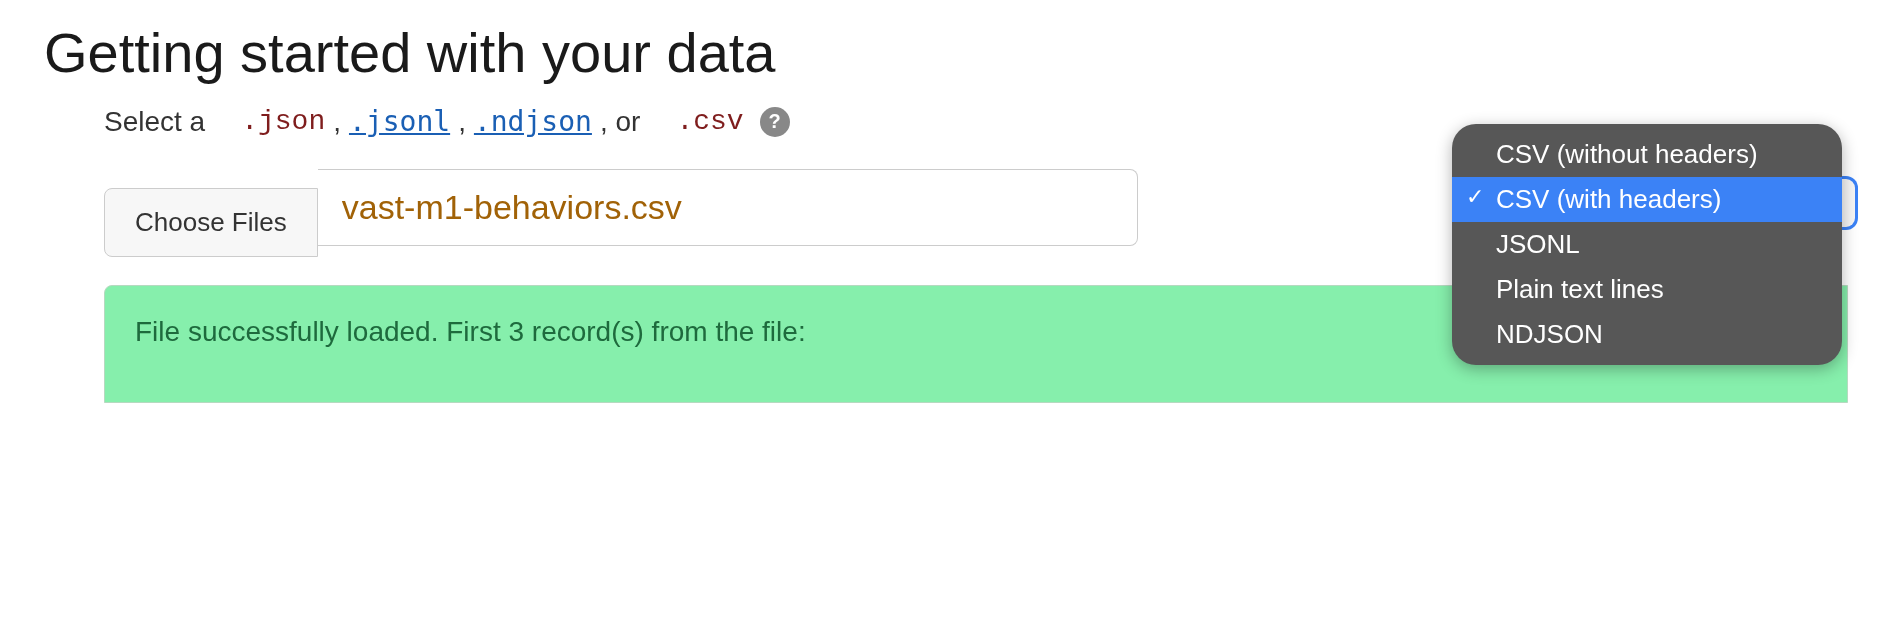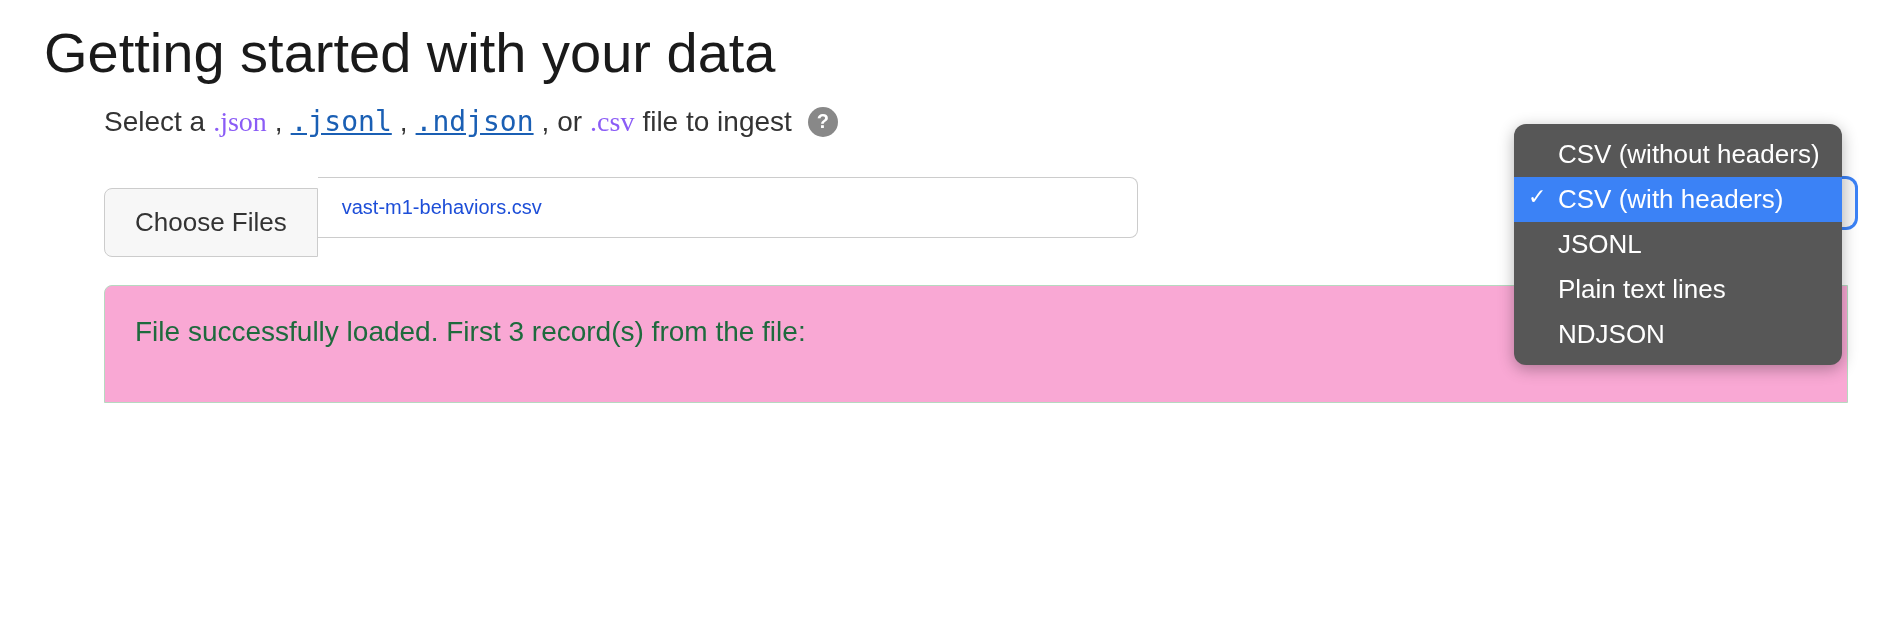--- a/index.html
+++ b/index.html
@@ -26,22 +26,23 @@
     .instruction-row {
       margin-left: 60px;
       font-size: 28px;
       color: #333;
       display: flex;
       align-items: center;
       gap: 8px;
       flex-wrap: wrap;
     }
     .instruction-row .code {
-      font-family: Liberation Serif, serif;
-      color: #8b5cf6;
+      font-family: Liberation Mono, monospace;
+      color: #7f1d1d;
+      margin-left: 28px;
     }
     .instruction-row .code-link {
       font-family: ui-monospace, SFMono-Regular, Menlo, Monaco, Consolas, monospace;
       color: #1a5fb4;
       text-decoration: underline;
       cursor: pointer;
     }
     .help-icon {
       display: inline-flex;
       width: 30px;
@@ -71,30 +72,30 @@
       color: #333;
       cursor: pointer;
       margin-top: 30px;
     }
     .filename-box {
       border: 1px solid #ccc;
       border-left: none;
       background: #fff;
       border-radius: 0 8px 8px 0;
       padding: 18px 24px;
-      font-size: 20px;
-      color: #1d4ed8;
+      font-size: 34px;
+      color: #a16207;
       flex: 1;
       max-width: 820px;
     }
     .success-box {
       margin-left: 60px;
       margin-top: 28px;
       margin-right: 0;
-      background: #f9a8d4;
+      background: #86efac;
       border: 1px solid #b6d9c0;
       border-radius: 8px 0 0 0;
       padding: 30px 30px 30px 30px;
       width: calc(100% - 60px);
     }
     .success-msg {
       color: #1e6a3d;
       font-size: 28px;
       margin-bottom: 24px;
     }
@@ -104,23 +105,23 @@
       font-size: 26px;
       line-height: 1.55;
       white-space: pre;
       margin-left: 24px;
     }
     .dropdown {
       position: absolute;
       top: 124px;
       right: 50px;
       background: #575757;
-      border-radius: 12px;
+      border-radius: 24px;
       padding: 8px 0;
-      width: 328px;
+      width: 390px;
       box-shadow: 0 4px 16px rgba(0,0,0,0.3);
       z-index: 10;
     }
     .dropdown-item {
       color: #fff;
       font-size: 26px;
       padding: 7px 20px 7px 44px;
       cursor: pointer;
       position: relative;
     }
@@ -154,21 +155,20 @@
 
   <div class="instruction-row">
     <span>Select a </span>
     <span class="code">.json</span>
       <span>, </span>
     <span class="code-link">.jsonl</span>
       <span>, </span>
     <span class="code-link">.ndjson</span>
       <span>, or </span>
     <span class="code">.csv</span>
-    <span> file to ingest</span>
     <span class="help-icon">?</span>
   </div>
 
   <div class="file-row">
     <button class="choose-files-btn">Choose Files</button>
     <div class="filename-box">vast-m1-behaviors.csv</div>
   </div>
 
   <div class="success-box">
     <div class="success-msg">File successfully loaded. First 3 record(s) from the file:</div>

